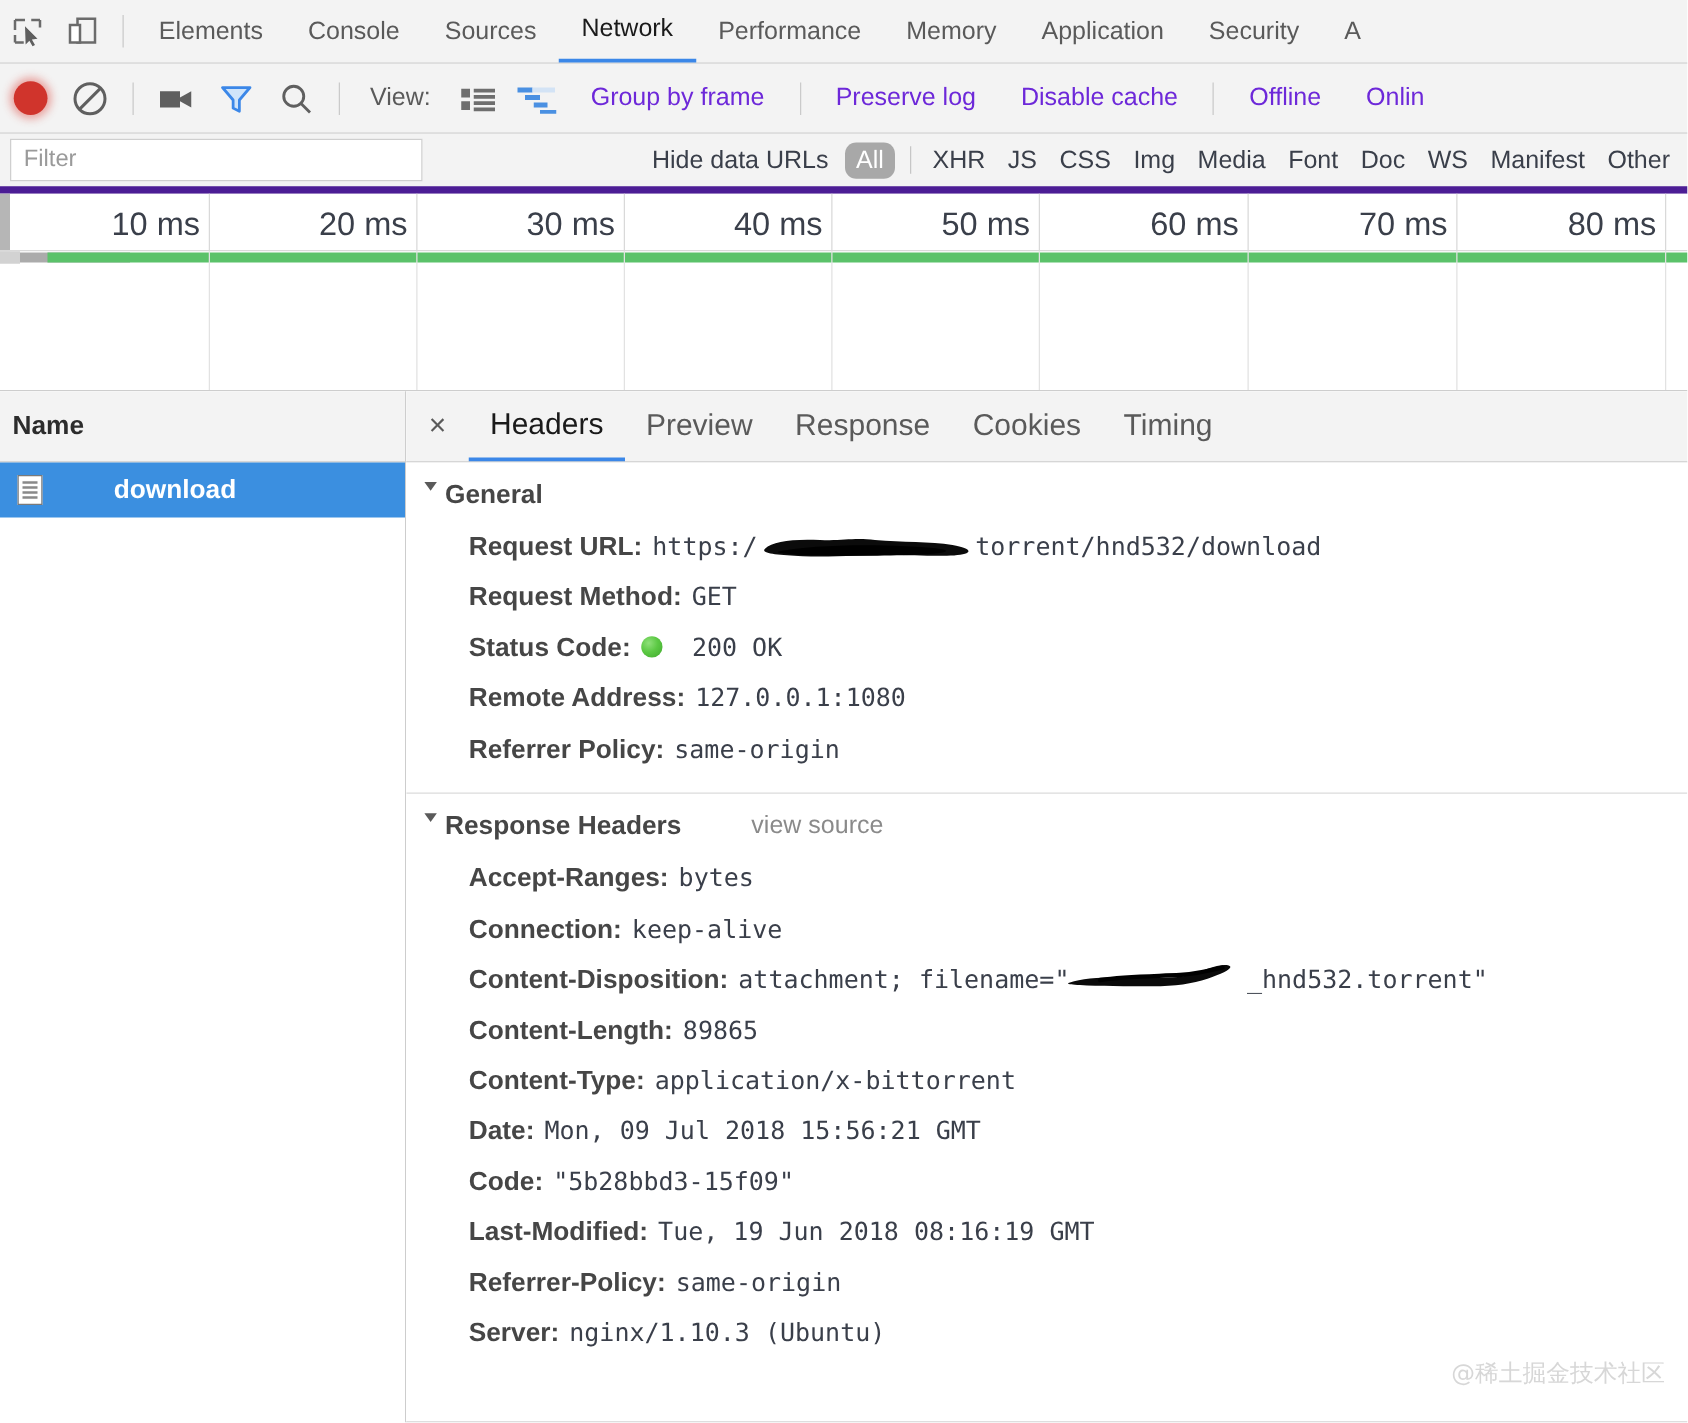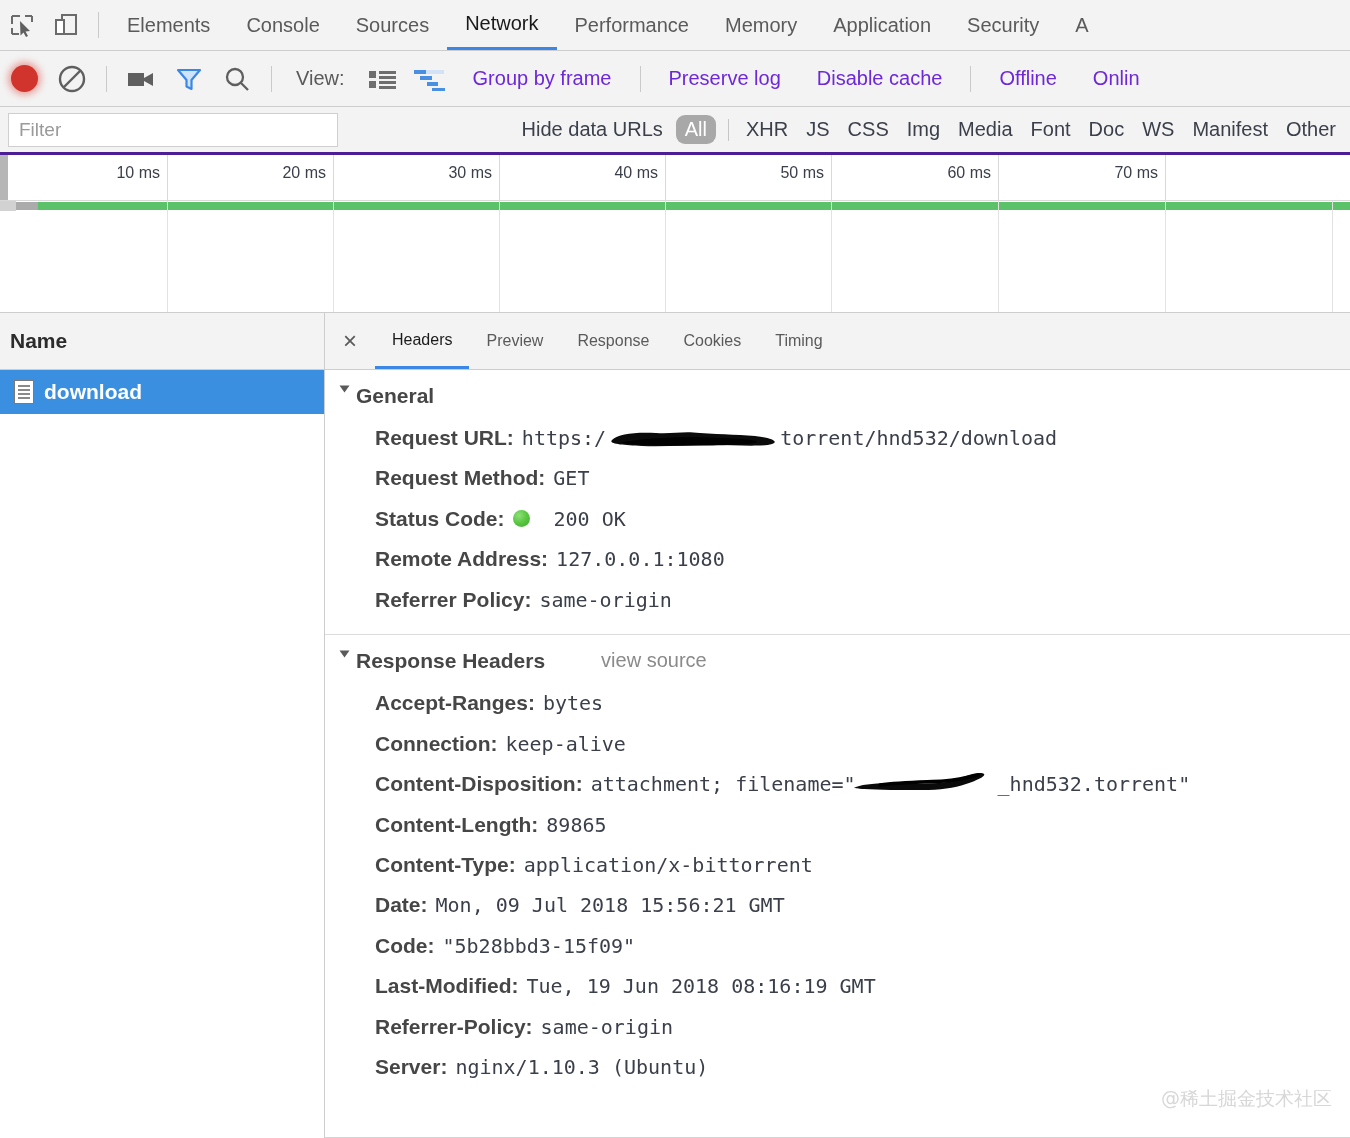--- a/index.html
+++ b/index.html
@@ -57,21 +57,21 @@
   }
   .record-dot {
     width: 27px; height: 27px; border-radius: 50%;
     background: #d0342c;
     box-shadow: 0 0 7px 3px rgba(220,60,50,0.45);
   }
 
   
   .filterbar {
     position: absolute; top: 107px; left: 0; width: 1350px; height: 48px;
-    background: #f3f3f3; border-bottom: 3px solid #4c1d95;
+    background: #f3f3f3; border-bottom: 6px solid #4c1d95;
     display: flex; align-items: center;
     box-sizing: border-box;
   }
   .filter-input {
     width: 330px; height: 34px; margin-left: 8px;
     border: 1px solid #cfcfcf; background: #fff;
     font-size: 19px; color: #222; padding: 0 10px;
     box-sizing: border-box;
     font-family: "Liberation Sans", sans-serif;
   }
@@ -94,21 +94,21 @@
     box-sizing: border-box;
   }
   .ruler { position: absolute; top: 0; left: 0; width: 1350px; height: 46px; }
   .tickcell {
     position: absolute; top: 0; height: 46px;
     border-right: 1px solid #d9d9d9;
     box-sizing: border-box;
   }
   .tickcell span {
     position: absolute; right: 7px; top: 9px;
-    font-size: 16px; color: #3a3f4a; white-space: nowrap;
+    font-size: 26px; color: #3a3f4a; white-space: nowrap;
   }
   .ruler-underline {
     position: absolute; top: 45px; left: 0; width: 1350px; height: 1px;
     background: #d9d9d9;
   }
   .grid-area { position: absolute; top: 46px; left: 0; width: 1350px; height: 111px; }
   .gridline {
     position: absolute; top: 0; width: 1px; height: 111px; background: #e2e2e2;
   }
   .scroll-handle {
@@ -136,21 +136,21 @@
     box-sizing: border-box;
     font-weight: bold;
   }
   .col-head {
     height: 57px; background: #f3f3f3; border-bottom: 1px solid #cdcdcd;
     display: flex; align-items: center; box-sizing: border-box;
   }
   .col-head span { font-size: 21px; color: #2c2c2c; padding-left: 10px; }
   .req-row {
     height: 44px; display: flex; align-items: center;
-    background: #3b8fe0; cursor: pointer; box-sizing: border-box;
+    background: #3b8fe0; cursor: pointer; box-sizing: border-box; gap: 47px;
   }
   .req-row .fname { font-size: 21px; color: #ffffff; margin-left: 10px; }
   .doc-icon {
     width: 20px; height: 24px; margin-left: 14px;
     background: #ffffff; border: 1px solid #7a7a7a;
     position: relative; box-sizing: border-box; flex: none;
   }
   .doc-icon i {
     position: absolute; left: 3px; right: 3px; height: 2px;
     background: #8a8a8a; display: block;
@@ -163,21 +163,21 @@
   .det-tabs {
     height: 57px; background: #f3f3f3; border-bottom: 1px solid #cdcdcd;
     display: flex; align-items: center; box-sizing: border-box;
   }
   .close-x {
     width: 50px; height: 56px; display: flex; align-items: center; justify-content: center;
     font-size: 24px; color: #5a5a5a; cursor: pointer;
   }
   .det-tab {
     height: 56px; padding: 0 17px; display: flex; align-items: center;
-    font-size: 16px; color: #5a5a5a; cursor: pointer; box-sizing: border-box;
+    font-size: 24px; color: #5a5a5a; cursor: pointer; box-sizing: border-box;
     white-space: nowrap;
   }
   .det-tab.active { color: #1a1a1a; border-bottom: 3px solid #3b87e8; }
 
   .det-body {
     position: absolute; top: 57px; left: 0; right: 0; bottom: 0;
     overflow: hidden; background: #ffffff;
   }
   .section { padding: 0; }
   .section-head {
@@ -360,20 +360,23 @@
         </div>
       <div class="tickcell" style="left:666px;width:166px">
           <span>50 ms</span>
         </div>
       <div class="tickcell" style="left:832px;width:167px">
           <span>60 ms</span>
         </div>
       <div class="tickcell" style="left:999px;width:167px">
           <span>70 ms</span>
         </div>
+      <div class="tickcell" style="left:1166px;width:167px">
+          <span>80 ms</span>
+        </div>
       <div class="scroll-handle"></div>
     </div>
     <div class="ruler-underline"></div>
     <div class="scroll-handle2"></div>
     <div class="bar-gray"></div>
     <div class="bar-green"></div>
     <div class="grid-area">
       <div class="gridline" style="left:167px"></div>
       <div class="gridline" style="left:333px"></div>
       <div class="gridline" style="left:499px"></div>

